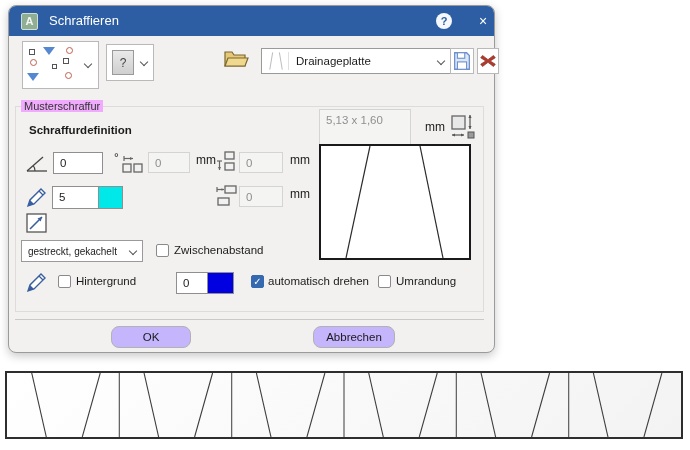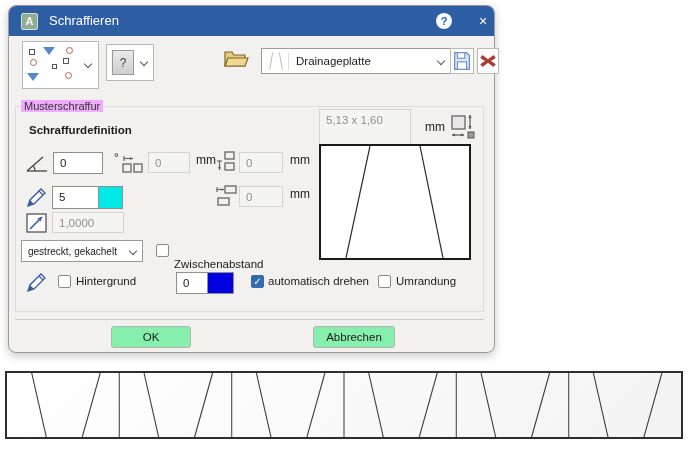--- a/index.html
+++ b/index.html
@@ -33,21 +33,21 @@
   .lbl { color:#1b1b1b; font-size:11.5px; white-space:nowrap; }
   .unit { color:#1b1b1b; font-size:12px; }
   .chev { width:6px; height:6px; border-right:1.4px solid #555;
     border-bottom:1.4px solid #555; transform:rotate(45deg); }
   .cb { width:13px; height:13px; background:#fff; border:1px solid #8a8a8a;
     border-radius:2px; }
   .cb.checked { background:#3569b0; border-color:#3569b0; }
   .cb.checked::after { content:"✓"; display:block; color:#fff; font-size:10px;
     line-height:11px; text-align:center; }
   .swatch { border:1px solid #8f8f8f; }
-  .btn { background:#86efac; border:1px solid #b2b2b2; border-radius:3px;
+  .btn { background:#c4b5fd; border:1px solid #b2b2b2; border-radius:8px;
     color:#1b1b1b; font-size:11.5px; text-align:center; line-height:20px; }
   .group { border:1px solid #dddcda; }
   .group-label { background:#f0abfc; padding:0 3px; font-size:11px; color:#333; }
 
   
   .shp-sq { width:6px; height:6px; border:1px solid #555; background:#fff; }
   .shp-sq.small { width:5px; height:5px; }
   .shp-ci { width:7px; height:7px; border:1.4px solid #c2604e; border-radius:50%; }
   .shp-tr { width:0; height:0; border-left:6px solid transparent;
     border-right:6px solid transparent; border-top:8px solid #5688d2; }
@@ -179,28 +179,27 @@
       <rect x="4" y="14" width="11" height="7" fill="none" stroke="#666" stroke-width="1.3"></rect>
     </svg>
     <div class="abs field disabled" style="left:230px;top:180px;width:44px;height:21px;">0</div>
     <div class="abs unit" style="left:281px;top:181px;">mm</div>
 
     <svg class="abs" style="left:16px;top:206px;" width="24" height="22" viewBox="0 0 24 22">
       <rect x="2" y="2" width="19" height="18" fill="#ffffff" stroke="#555" stroke-width="1.3"></rect>
       <line x1="5" y1="17" x2="17" y2="5" stroke="#3a5fa0" stroke-width="1.6"></line>
       <path d="M17 5 L12.5 6.2 L15.8 9.5 Z" fill="#3a5fa0"></path>
     </svg>
-    <div class="abs field disabled" style="left:43px;top:206px;width:72px;height:21px;">1,0000</div>
 
     <div class="abs combo" style="left:12px;top:234px;width:122px;height:22px;font-size:10px;">
       <span>gestreckt, gekachelt</span>
       <span class="abs chev" style="left:108px;top:7px;"></span>
     </div>
     <div class="abs cb" style="left:147px;top:238px;"></div>
-    <div class="abs lbl" style="left:165px;top:252px;">Zwischenabstand</div>
+    <div class="abs lbl" style="left:165px;top:238px;">Zwischenabstand</div>
 
     <svg class="abs" style="left:16px;top:264px;" width="24" height="24" viewBox="0 0 24 24">
       <path d="M3 21 L5 15 L16 4 L20 8 L9 19 Z" fill="#ffffff" stroke="#3a5fa0" stroke-width="1.4"></path>
       <path d="M14 6 L18 10" stroke="#3a5fa0" stroke-width="1.2"></path>
       <path d="M3 21 L5 15 L9 19 Z" fill="#3a5fa0"></path>
     </svg>
     <div class="abs cb" style="left:49px;top:269px;"></div>
     <div class="abs lbl" style="left:67px;top:269px;">Hintergrund</div>
     <div class="abs field" style="left:167px;top:266px;width:32px;height:22px;">0</div>
     <div class="abs swatch" style="left: 199px; top: 266px; width: 26px; height: 22px; border-left: none; background: rgb(0, 0, 224);"></div>

